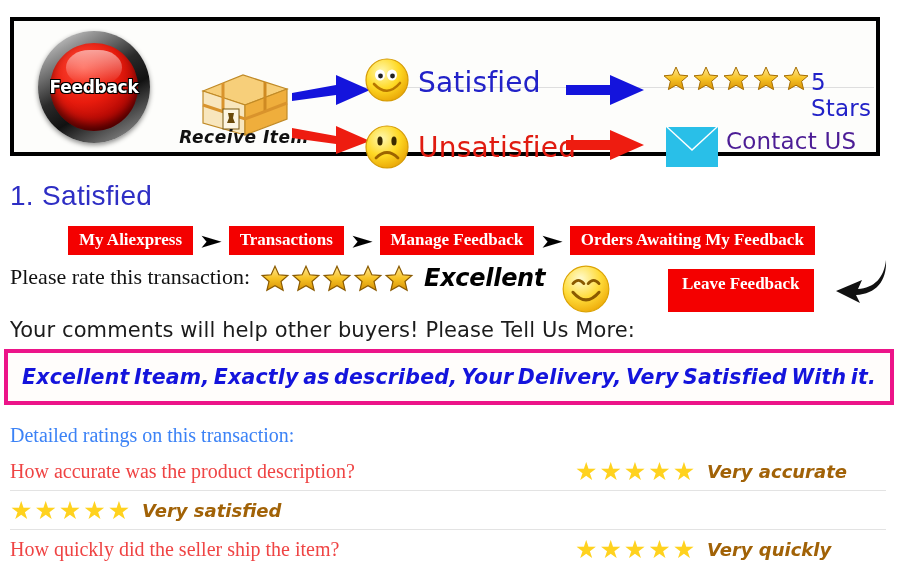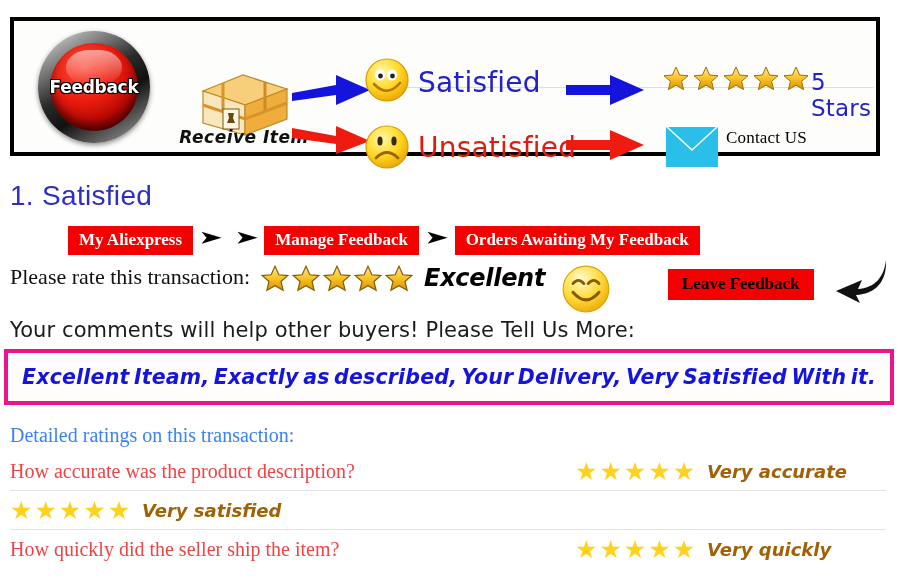--- a/index.html
+++ b/index.html
@@ -71,21 +71,21 @@
   .smiley{position:absolute;border-radius:50%;}
 
   .banner-text{
     position:absolute;
     font-family:"DejaVu Sans", sans-serif;
     font-size:28px;letter-spacing:.2px;
   }
   .t-sat{left:404px;top:45px;color:#2222c8;}
   .t-uns{left:404px;top:110px;color:#e01b10;}
   .t-5stars{left:797px;top:48px;font-size:23px;color:#2222c8;}
-  .t-contact{left:712px;top:107px;font-size:17px;color:#000000;font-family:Liberation Serif, serif;}
+  .t-contact{left:712px;top:107px;font-size:23px;color:#4c1d95;}
 
   .bstars{position:absolute;left:648px;top:44px;display:flex;gap:2px;}
 
   .envelope{
     position:absolute;left:652px;top:106px;width:52px;height:40px;
     background:#29bfe8;
   }
   .envelope:after{
     content:"";position:absolute;left:0;top:0;width:0;height:0;
     border-left:26px solid transparent;border-right:26px solid transparent;
@@ -100,21 +100,21 @@
   
   .h1{
     position:absolute;left:10px;top:180px;
     font-family:Liberation Sans, sans-serif;
     font-size:28px;color:#2e2ec4;letter-spacing:.3px;
   }
 
   
   .crumbs{
     position:absolute;left:68px;top:226px;
-    display:flex;
+    display:flex;align-items:center;
   }
   .crumb{
     background:#f40000;color:#ffffff;
     font-family:"Liberation Serif", serif;
     font-size:17px;font-weight:700;
     padding:4px 11px 5px;
     white-space:nowrap;
     line-height:1.15;
   }
   .crumb-sep{
@@ -131,23 +131,23 @@
   .rate-stars{display:flex;gap:1px;margin-left:10px;}
   .excellent{
     font-family:"DejaVu Sans", sans-serif;
     font-style:italic;font-weight:700;font-size:24px;color:#000;
     margin-left:10px;letter-spacing:-.3px;
   }
   .big-smiley{margin-left:16px;}
 
   .leave-fb{
     position:absolute;left:668px;top:269px;
-    background:#f40000;color:#000000;
+    background:#f40000;color:#ffffff;
     font-family:"Liberation Serif", serif;font-size:17px;font-weight:700;
-    padding:5px 14px 6px;
+    padding:5px 14px 18px;
   }
   .curve-arrow{position:absolute;left:828px;top:258px;}
 
   
   .prompt{
     position:absolute;left:10px;top:318px;
     font-family:"DejaVu Sans", sans-serif;
     font-size:21px;color:#1b1b1b;letter-spacing:.1px;
   }
 
@@ -313,20 +313,21 @@
       <div class="envelope"></div>
       <span class="banner-text t-contact">Contact US</span>
     </div>
   </div>
 
   <div class="h1">1. Satisfied</div>
 
   <div class="crumbs">
     <span class="crumb">My Aliexpress</span>
     <span class="crumb-sep">➤</span>
+    <span class="crumb">Transactions</span>
     <span class="crumb-sep">➤</span>
     <span class="crumb">Manage Feedback</span>
     <span class="crumb-sep">➤</span>
     <span class="crumb">Orders Awaiting My Feedback</span>
   </div>
 
   <div class="rate-row">
     <span class="rate-label">Please rate this transaction:</span>
     <span class="rate-stars">
       <svg width="30" height="30" viewBox="0 0 28 28">

